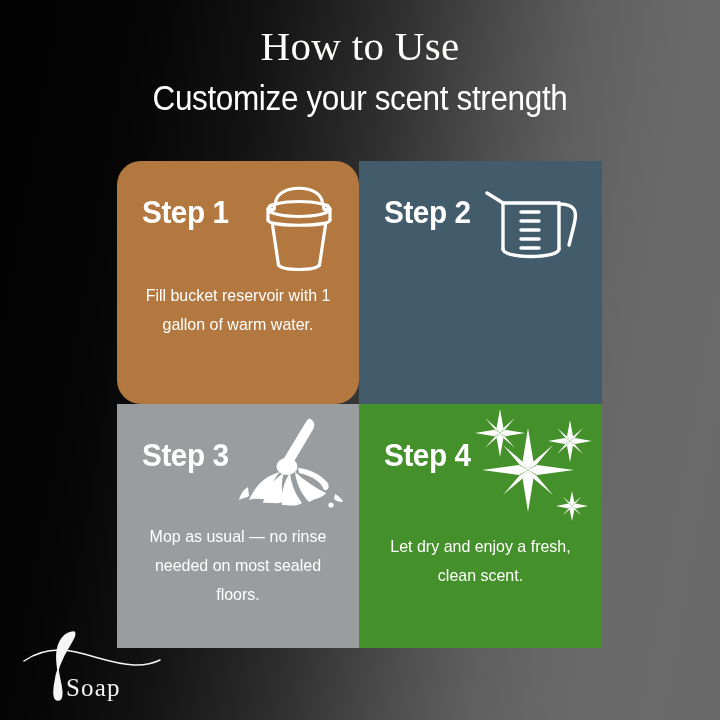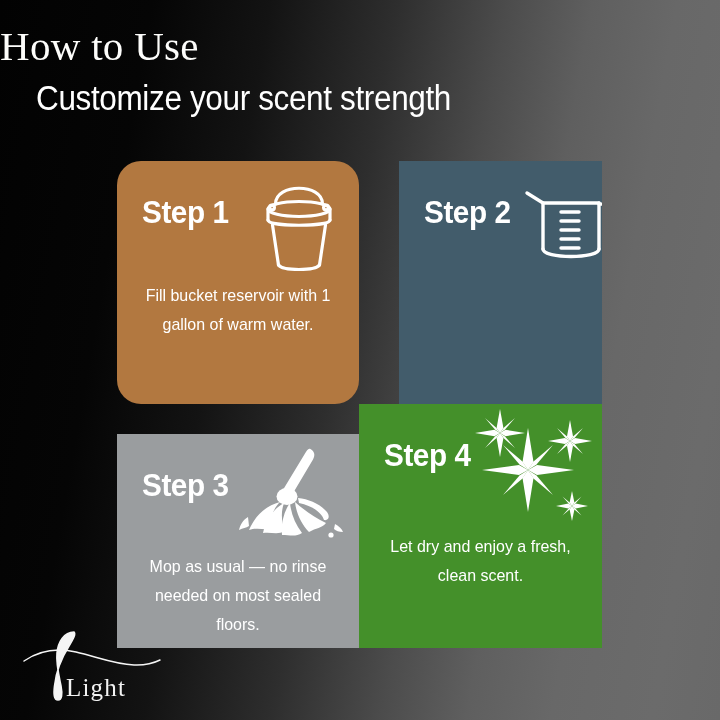--- a/index.html
+++ b/index.html
@@ -21,21 +21,21 @@
         #2e2e2e 47%,
         #4c4c4c 60%,
         #5f5f5f 70%,
         #686868 80%,
         #6b6b6b 92%,
         #696969 100%);
     overflow:hidden;
   }
 
   
-  #title-block { position:absolute; top:24px; left:0; width:720px; }
+  #title-block { position:absolute; top:24px; left:0; width:720px; text-align:center; }
   #main-title {
     font-family:"Liberation Serif", serif;
     color:#fdfdfb;
     font-size:41px;
     line-height:1.12;
     letter-spacing:0.3px;
     font-weight:400;
   }
   #subtitle {
     margin-top:9px;
@@ -51,22 +51,22 @@
   #steps-grid {
     position:absolute;
     left:117px; top:161px;
     width:485px; height:487px;
     display:grid;
     grid-template-columns:242px 243px;
     grid-template-rows:243px 244px;
   }
   .panel { position:relative; overflow:hidden; }
   .panel-brown { background:#b27840;border-radius:24px; }
-  .panel-slate { background:#425c6b;margin-left:40px; }
-  .panel-gray  { background:#9a9d9f;margin-top:30px; }
+  .panel-slate { background:#425c6b; }
+  .panel-gray  { background:#9a9d9f; }
   .panel-green { background:#44902a; }
 
   .step-label {
     position:absolute;
     left:25px; top:33px;
     color:#ffffff;
     font-size:32px;
     font-weight:bold;
     letter-spacing:-0.5px;
     transform:scaleX(0.93);
@@ -283,15 +283,15 @@
 
   <div id="logo">
     <svg width="190" height="78" viewBox="0 0 190 78" fill="none" stroke="#f5f5f5" stroke-linecap="round">
 
       <path d="M60 8 C50 8, 44 18, 43 29 C42 40, 45 52, 47 62 C48.5 70, 48 76, 44 76
                C40 76, 39.5 70, 40.5 62 C42 48, 48 33, 55 22 C59.5 14.5, 62 10, 60 8 Z" stroke-width="1.6" fill="#f5f5f5"></path>
 
       <path d="M10 37 C26 26, 44 24, 62 28 C82 32.5, 100 40, 120 41 C132 41.5, 140 39, 146 36" stroke-width="1.5"></path>
     </svg>
   </div>
-  <div id="logo-text">Light</div>
+  <div id="logo-text">Soap</div>
 
 </div>
 
 </body></html>

